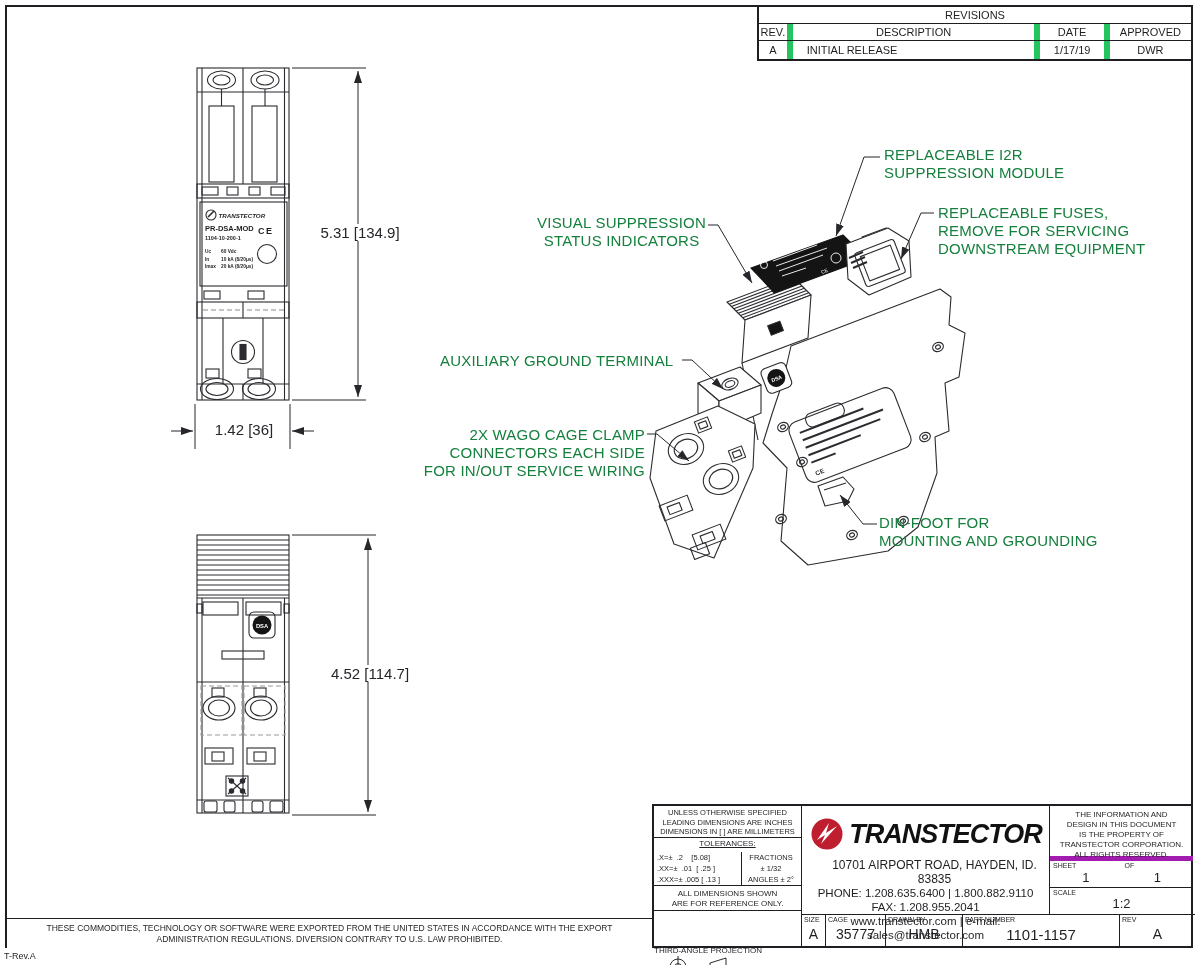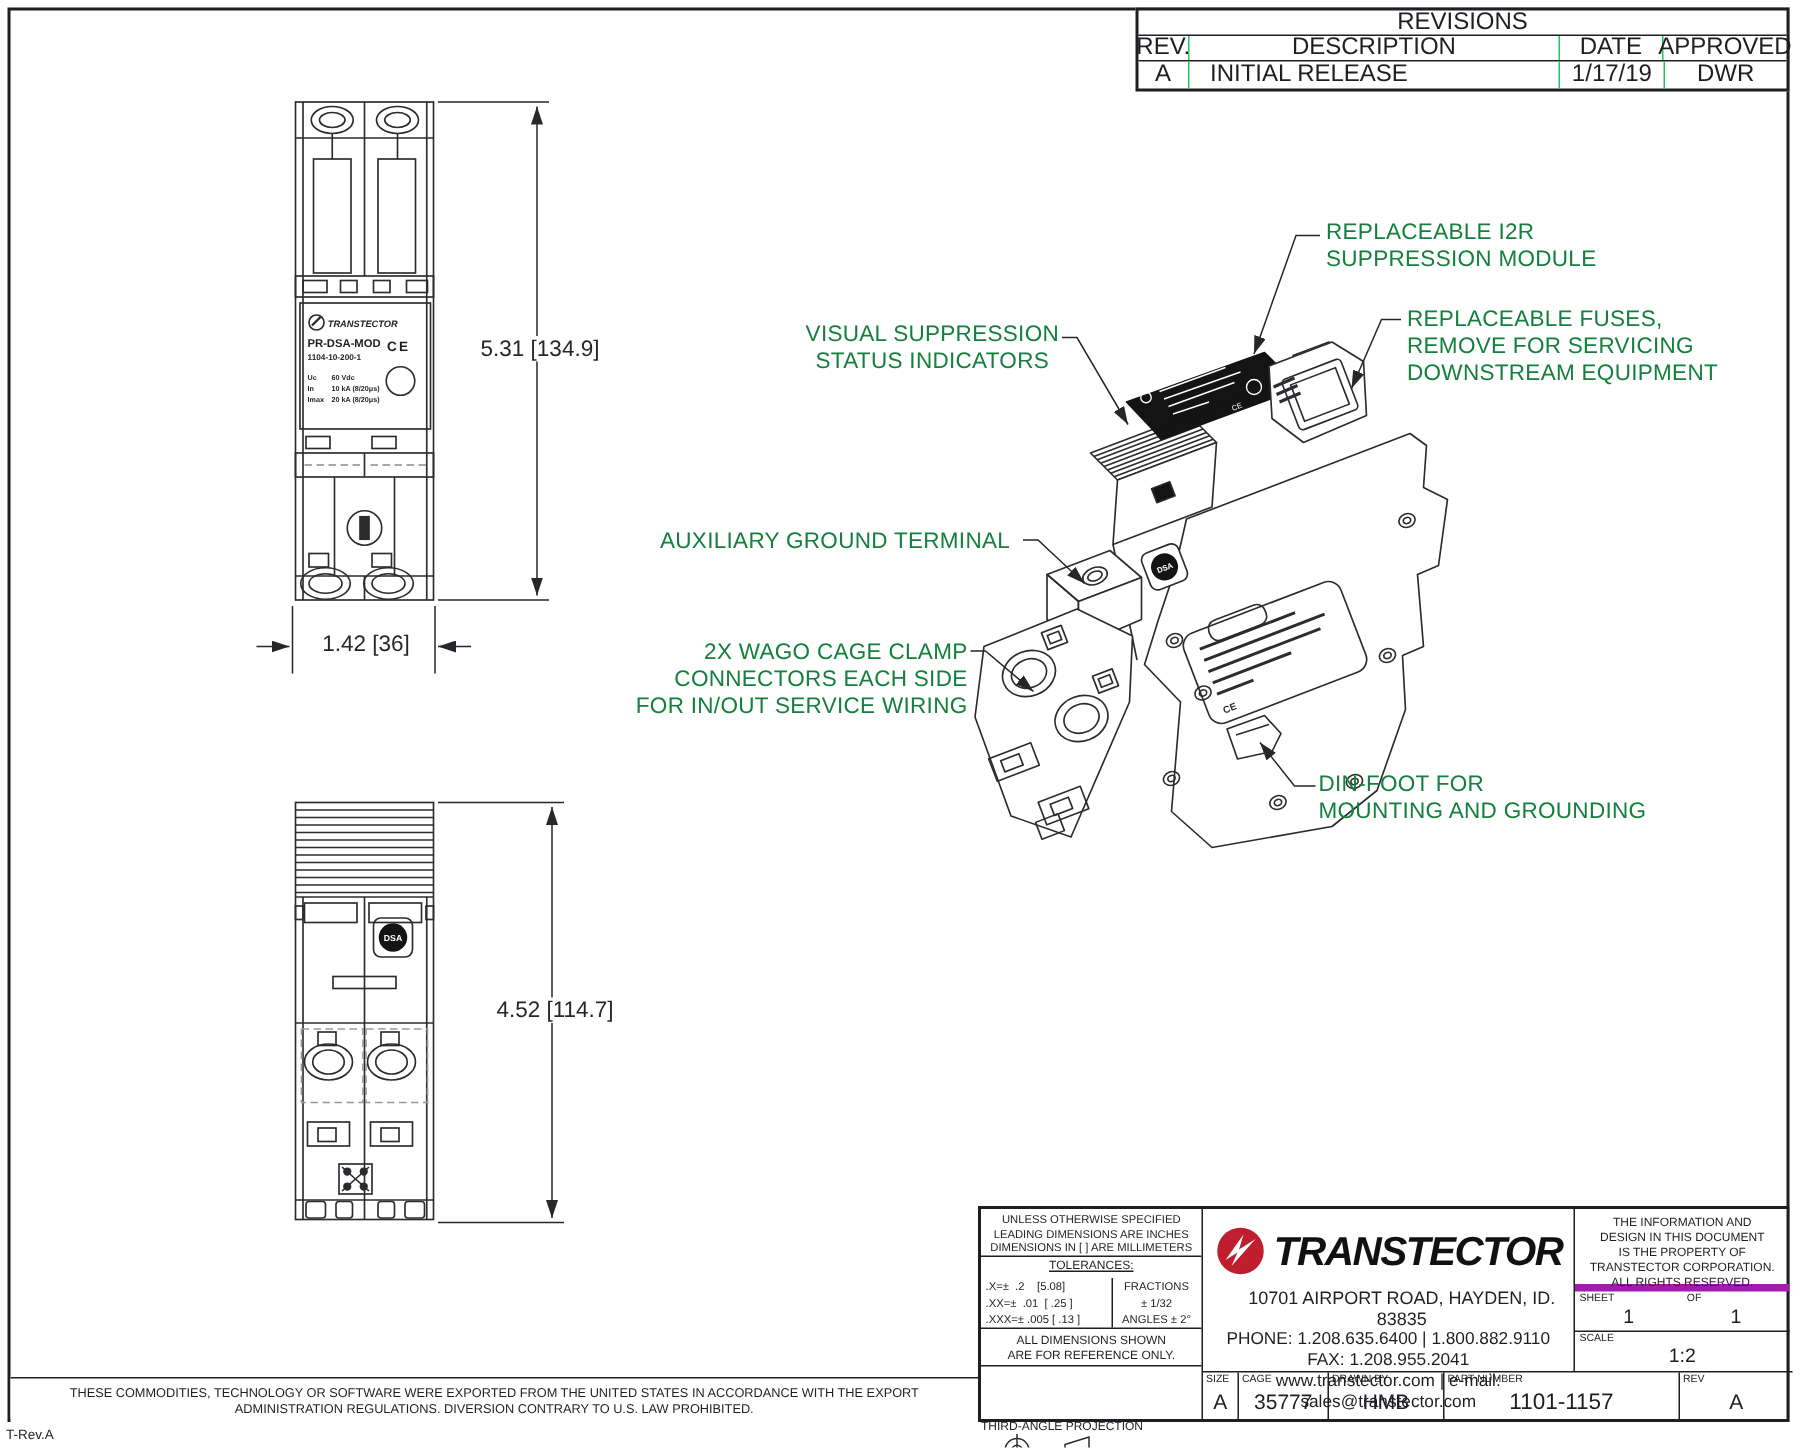--- a/index.html
+++ b/index.html
@@ -4,25 +4,25 @@
 <style>
   html,body{margin:0;padding:0;background:#fff;}
   body{width:1200px;height:965px;position:relative;font-family:"Liberation Sans",sans-serif;color:#1f1f23;overflow:hidden;}
   .abs{position:absolute;}
   .sheet{left:5px;top:5px;width:1188px;height:943px;border:2px solid #1f1f23;box-sizing:border-box;}
   .art{left:0;top:0;width:1200px;height:965px;z-index:1;}
   
   .callout{font-size:15px;line-height:18px;letter-spacing:.2px;color:#15803d;white-space:nowrap;z-index:2;}
   .dim{font-size:15px;color:#26262b;white-space:nowrap;text-align:center;z-index:2;background:#fff;padding:0 2px;}
   
-  .rev-table{left:757px;top:5px;width:436px;height:56px;border:2px solid #1f1f23;box-sizing:border-box;z-index:3;background:#fff;font-size:16px;text-align:center;}
+  .rev-table{left:757px;top:5px;width:436px;height:56px;border:2px solid #1f1f23;box-sizing:border-box;z-index:3;background:#fff;font-size:11px;text-align:center;}
   .rev-row{display:flex;height:17px;box-sizing:border-box;border-bottom:1px solid #1f1f23;align-items:center;}
   .rev-row:last-child{border-bottom:none;height:18px;}
   .rev-title{justify-content:center;}
-  .rev-c{box-sizing:border-box;border-right:1px solid #22c55e;height:100%;display:flex;align-items:center;justify-content:center;}
+  .rev-c{box-sizing:border-box;border-right:6px solid #22c55e;height:100%;display:flex;align-items:center;justify-content:center;}
   .rev-c:last-child{border-right:none;}
   .rc1{width:34px;}.rc2{width:250px;}.rc3{width:70px;}.rc4{width:82px;}
   .rev-desc-data{justify-content:flex-start;padding-left:14px;}
   
   .tb{left:652px;top:804px;width:541px;height:144px;border:2px solid #1f1f23;box-sizing:border-box;z-index:3;background:#fff;}
   .tb *{box-sizing:border-box;}
   .tb-left{position:absolute;left:0;top:0;width:148px;height:140px;border-right:1.5px solid #1f1f23;}
   .tb-unless{height:32px;border-bottom:1px solid #1f1f23;font-size:7.5px;line-height:9.5px;text-align:center;padding-top:2px;}
   .tb-toltitle{height:12px;font-size:8px;text-align:center;text-decoration:underline;padding-top:1px;}
   .tb-tol{height:36px;border-bottom:1px solid #1f1f23;display:flex;align-items:flex-end;}

